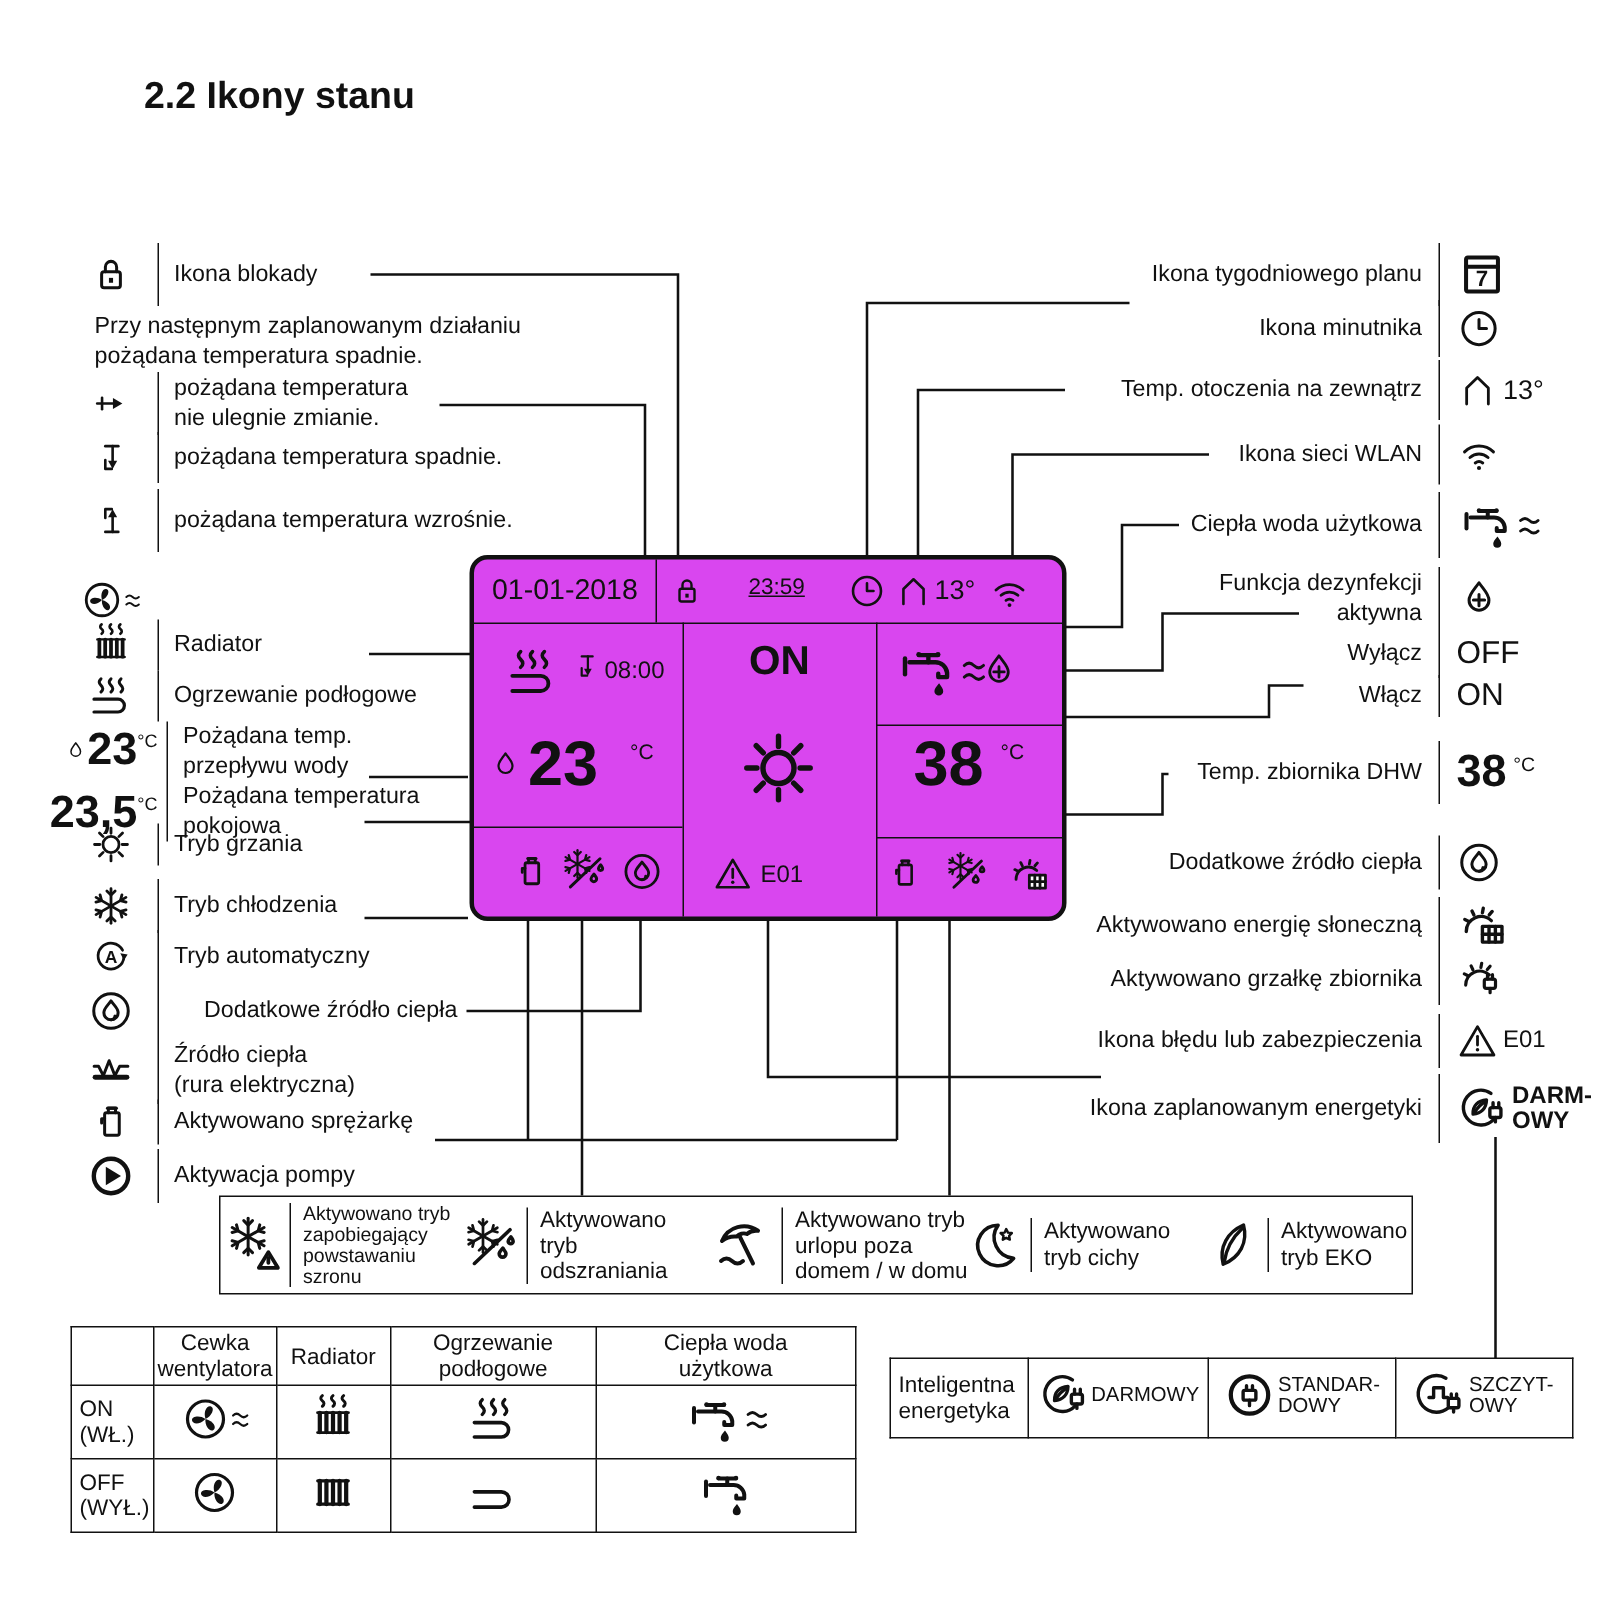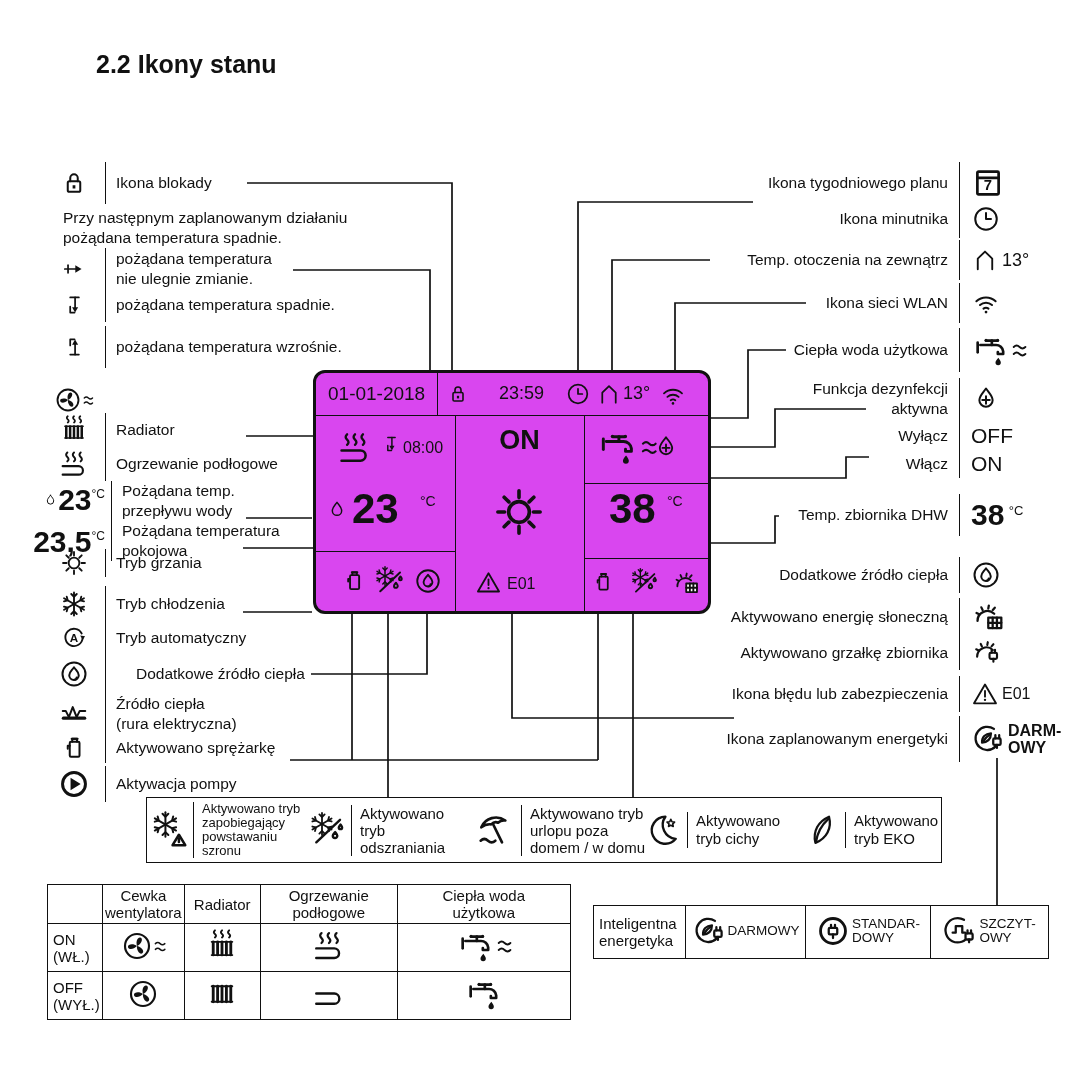--- a/index.html
+++ b/index.html
@@ -27,21 +27,21 @@
   .valrow{display:flex;align-items:center;}
   .valnum{font-size:30px;font-weight:bold;}
   .valunit{font-size:12px;vertical-align:top;margin-bottom:12px;}
   
   .display{position:absolute;left:313px;top:370px;width:392px;height:238px;border:3.2px solid #111;
            border-radius:12px;background:#d946ef;}
   .display .abs{position:absolute;}
   .d-date{left:12px;top:10px;font-size:19px;}
   .d-div1{left:121px;top:0;height:42px;border-left:1.7px solid #111;}
   .d-lock{left:130px;top:9px;}
-  .d-time{left:183px;top:10px;font-size:18px;}
+  .d-time{left:183px;top:10px;font-size:15px;text-decoration:underline;}
   .d-clock{left:249px;top:8px;}
   .d-house{left:280px;top:8px;}
   .d-out{left:307px;top:10px;font-size:18px;}
   .d-wifi{left:343px;top:8px;}
   .d-hline{left:0;top:42px;width:100%;border-top:1.7px solid #111;}
   .d-v1{left:139px;top:42px;height:196px;border-left:1.7px solid #111;}
   .d-v2{left:268px;top:42px;height:196px;border-left:1.7px solid #111;}
   .d-lcb{left:0;top:178px;width:139px;border-top:1.7px solid #111;}
   .d-rh1{left:268px;top:110px;width:124px;border-top:1.7px solid #111;}
   .d-rh2{left:268px;top:185px;width:124px;border-top:1.7px solid #111;}

